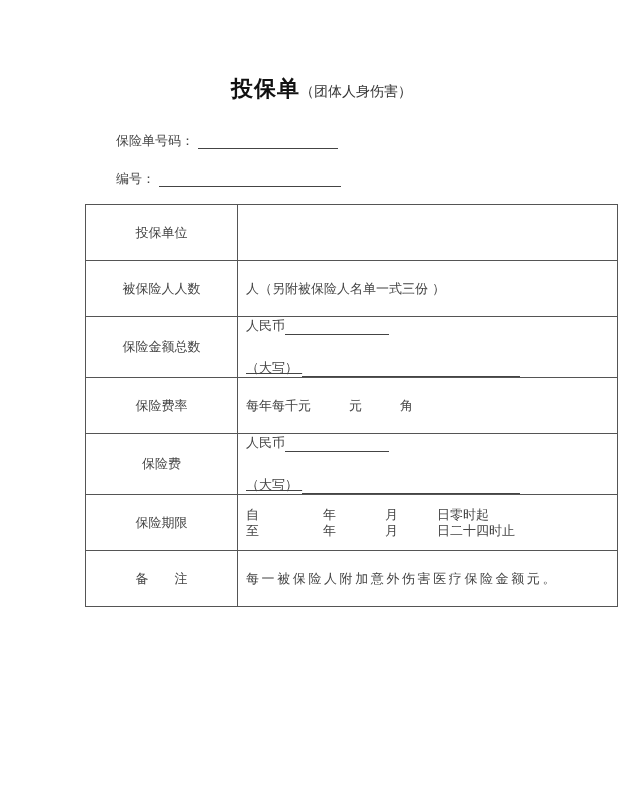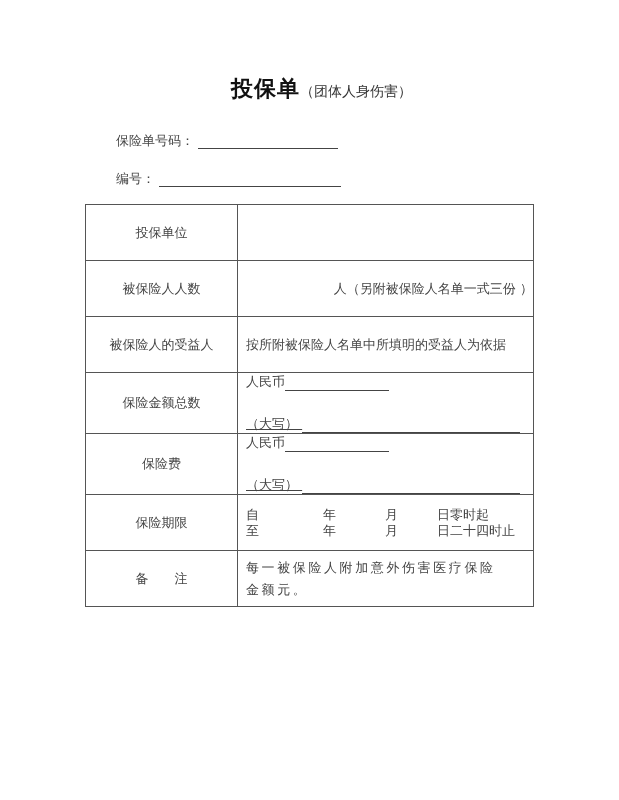--- a/index.html
+++ b/index.html
@@ -3,25 +3,25 @@
 <meta charset="utf-8">
 <style>
   html, body { margin: 0; padding: 0; background: #ffffff; }
   body { width: 619px; height: 800px; position: relative; overflow: hidden;
          font-family: "DejaVu Sans", "Liberation Sans", sans-serif; color: #333; }
   .title { position: absolute; top: 74px; left: 0; width: 619px; text-align: center; margin-left: 12px; }
   .title .main { font-size: 22px; font-weight: bold; color: #111; letter-spacing: 1px; }
   .title .sub { font-size: 14px; color: #333; }
   .field { position: absolute; font-size: 13px; color: #444; display: flex; align-items: center; }
   .field .line { border-bottom: 1px solid #444; height: 14px; margin-left: 4px; }
-  table { position: absolute; left: 85px; top: 204px; width: 449px; border-collapse: collapse; }
+  table { position: absolute; left: 85px; top: 204px; width: 533px; border-collapse: collapse; }
   td { border: 1.5px solid #555; height: 55px; font-size: 13px; color: #444; padding: 0; }
   td.label { width: 151px; text-align: center; line-height: 18px; }
   td.val { padding-left: 8px; }
-  .center { text-align: right; }
+  .center { text-align: left; }
   .blank { display: inline-block; border-bottom: 1px solid #444; height: 14px; vertical-align: bottom; }
   .l2 { margin-top: 24px; text-decoration: underline; }
   .period-row { display: flex; line-height: 16px; }
   .period-row span { display: inline-block; }
   .note { letter-spacing: 2.6px; line-height: 22px; padding-right: 22px; }
 </style>
 </head>
 <body>
 
 <div class="title">
@@ -41,28 +41,30 @@
   <tbody>
       <tr>
     <td class="label">投保单位</td>
     <td class="val"></td>
   </tr>
   <tr>
     <td class="label">被保险人人数</td>
     <td class="val center">人（另附被保险人名单一式三份 ）</td>
   </tr>
   <tr>
-    <td class="label">被保险人的受益人</td>
-    <td class="val">按所附被保险人名单中所填明的受益人为依据</td>
-  </tr>
-  <tr>
     <td class="label">保险金额总数</td>
     <td class="val">
       <div><span>人民币</span><span class="blank" style="width:104px;"></span></div>
       <div class="l2"><span>（大写）</span> <span class="blank" style="width:218px;"></span></div>
+    </td>
+  </tr>
+  <tr>
+    <td class="label">保险费率</td>
+    <td class="val center">
+      <span>每年每千元</span><span style="display:inline-block;width:38px;"></span><span>元</span><span style="display:inline-block;width:38px;"></span><span>角</span>
     </td>
   </tr>
   <tr>
     <td class="label">保险费</td>
     <td class="val">
       <div><span>人民币</span><span class="blank" style="width:104px;"></span></div>
       <div class="l2"><span>（大写）</span> <span class="blank" style="width:218px;"></span></div>
     </td>
   </tr>
   <tr>

